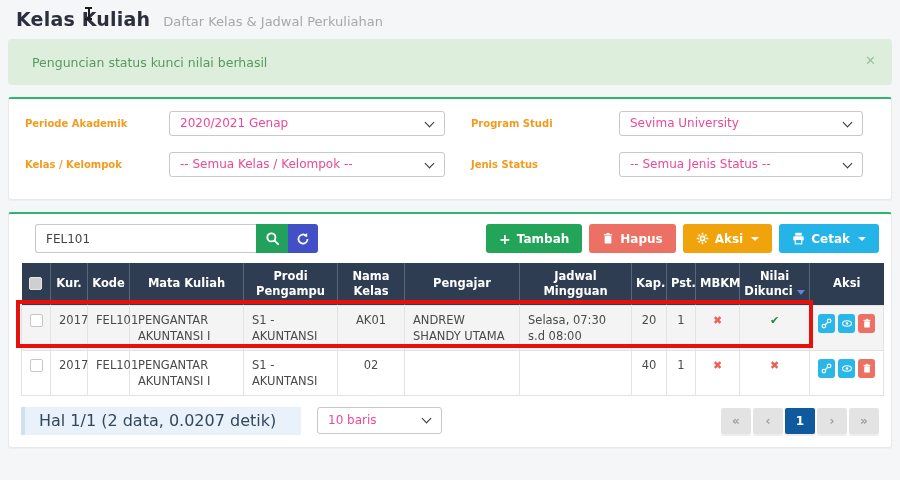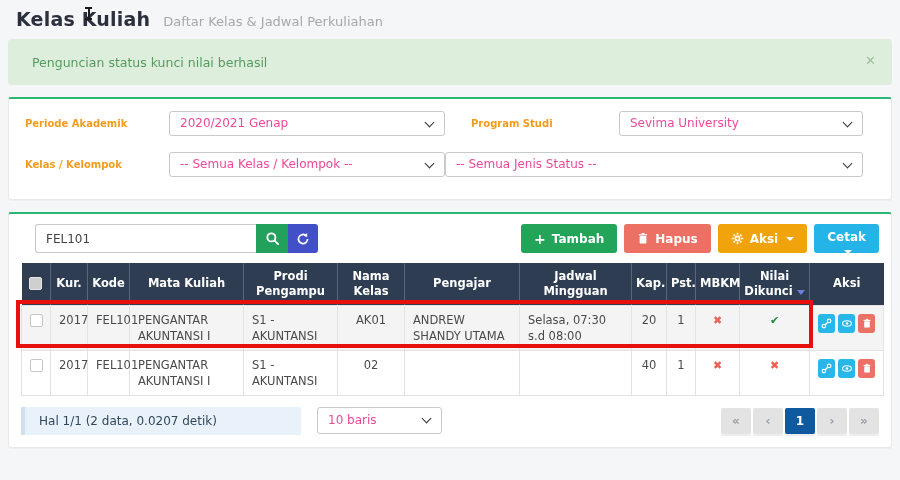--- a/index.html
+++ b/index.html
@@ -41,21 +41,21 @@
   .search-group { display:flex; margin-left:14px; height:29px; }
   .search-input { width:221px; height:29px; border:1px solid #c9c9c9; border-right:none; border-radius:3px 0 0 3px; font-size:12px; color:#444; padding:0 10px; outline:none; font-family:"DejaVu Sans",sans-serif; }
   .btn { border:none; border-radius:3px; color:#fff; font-size:12px; font-weight:bold; cursor:pointer; display:flex; align-items:center; justify-content:center; font-family:"DejaVu Sans",sans-serif; }
   .btn-search { width:32px; height:29px; background:#21a15b; border-radius:0; }
   .btn-refresh { width:30px; height:29px; background:#4250c8; border-radius:0 3px 3px 0; }
   .toolbar-right { margin-left:auto; display:flex; gap:7px; }
   .btn-lg { height:29px; padding:0 13px; gap:6px; }
   .btn-tambah { background:#22a558; }
   .btn-hapus { background:#ec7063; }
   .btn-aksi { background:#f0a30a; }
-  .btn-cetak { background:#25b4e8;flex-direction:column; }
+  .btn-cetak { background:#25b4e8; }
   .caret { width:0; height:0; border-left:4px solid transparent; border-right:4px solid transparent; border-top:4px solid #fff; margin-left:2px; }
 
   
   .tbl-wrap { position:relative; margin:0 2px; }
   table { border-collapse:collapse; table-layout:fixed; width:862px; }
   thead th { background:#2e3d52; color:#fff; font-size:11.5px; font-weight:bold; text-align:center; vertical-align:middle; height:42px; padding:3px 4px; border-right:1px solid rgba(255,255,255,.22); line-height:1.3; }
   thead th:last-child { border-right:none; }
   tbody td { font-size:11.5px; color:#4a4a4a; padding:6px 8px; border:1px solid #e3e3e3; vertical-align:top; line-height:1.4; }
   tbody tr.odd { background:#f4f4f4; }
   tbody tr.even { background:#fff; }
@@ -70,21 +70,21 @@
   .act-group { display:flex; gap:3px; justify-content:center; align-items:center; margin-top:2px; }
   .act-btn { width:21px; height:19px; border:none; border-radius:3px; display:flex; align-items:center; justify-content:center; cursor:pointer; padding:0; }
   .act-blue { background:#29b6e8; }
   .act-red { background:#ec7063; }
 
   
   .hl-red { position:absolute; left:-5px; top:37px; width:797px; height:48px; border:4px solid #e8100c; pointer-events:none; z-index:5; }
 
   
   .tfoot { display:flex; align-items:center; margin:11px 2px 0 2px; }
-  .page-info { background:#e9f2fb; border-left:4px solid #cfe0f0; height:28px; width:280px; display:flex; align-items:center; padding-left:14px; font-size:12px; color:#33475b; }
+  .page-info { background:#e9f2fb; border-left:4px solid #cfe0f0; height:28px; width:280px; display:flex; align-items:center; padding-left:14px; font-size:16px; color:#33475b; }
   .rows-select { width:125px; margin-left:16px; height:27px; line-height:25px; }
   .pager { margin-left:auto; display:flex; gap:2px; }
   .pg { width:30px; height:26px; border:none; border-radius:2px; background:#e3e3e3; color:#97a0ab; font-size:12px; font-weight:bold; cursor:pointer; box-shadow:0 2px 0 rgba(0,0,0,.07); font-family:"DejaVu Sans",sans-serif; }
   .pg.active { background:#0f5a9e; color:#fff; }
 </style>
 </head>
 <body>
 
 <div class="wrap">
 
@@ -102,20 +102,21 @@
   <div class="card filter-card">
     <div class="filter-row">
       <span class="f-label left">Periode Akademik</span>
       <div class="fake-select sel-left"><span>2020/2021 Genap</span><span class="chev"></span></div>
       <span class="f-label right">Program Studi</span>
       <div class="fake-select sel-right"><span>Sevima University</span><span class="chev"></span></div>
     </div>
     <div class="filter-row">
       <span class="f-label left">Kelas / Kelompok</span>
       <div class="fake-select sel-left"><span>-- Semua Kelas / Kelompok --</span><span class="chev"></span></div>
+      <span class="f-label right">Jenis Status</span>
       <div class="fake-select sel-right"><span>-- Semua Jenis Status --</span><span class="chev"></span></div>
     </div>
   </div>
 
   <div class="card table-card">
 
     <div class="toolbar">
       <div class="search-group">
         <input class="search-input" type="text" value="FEL101" style="">
         <button class="btn btn-search">

